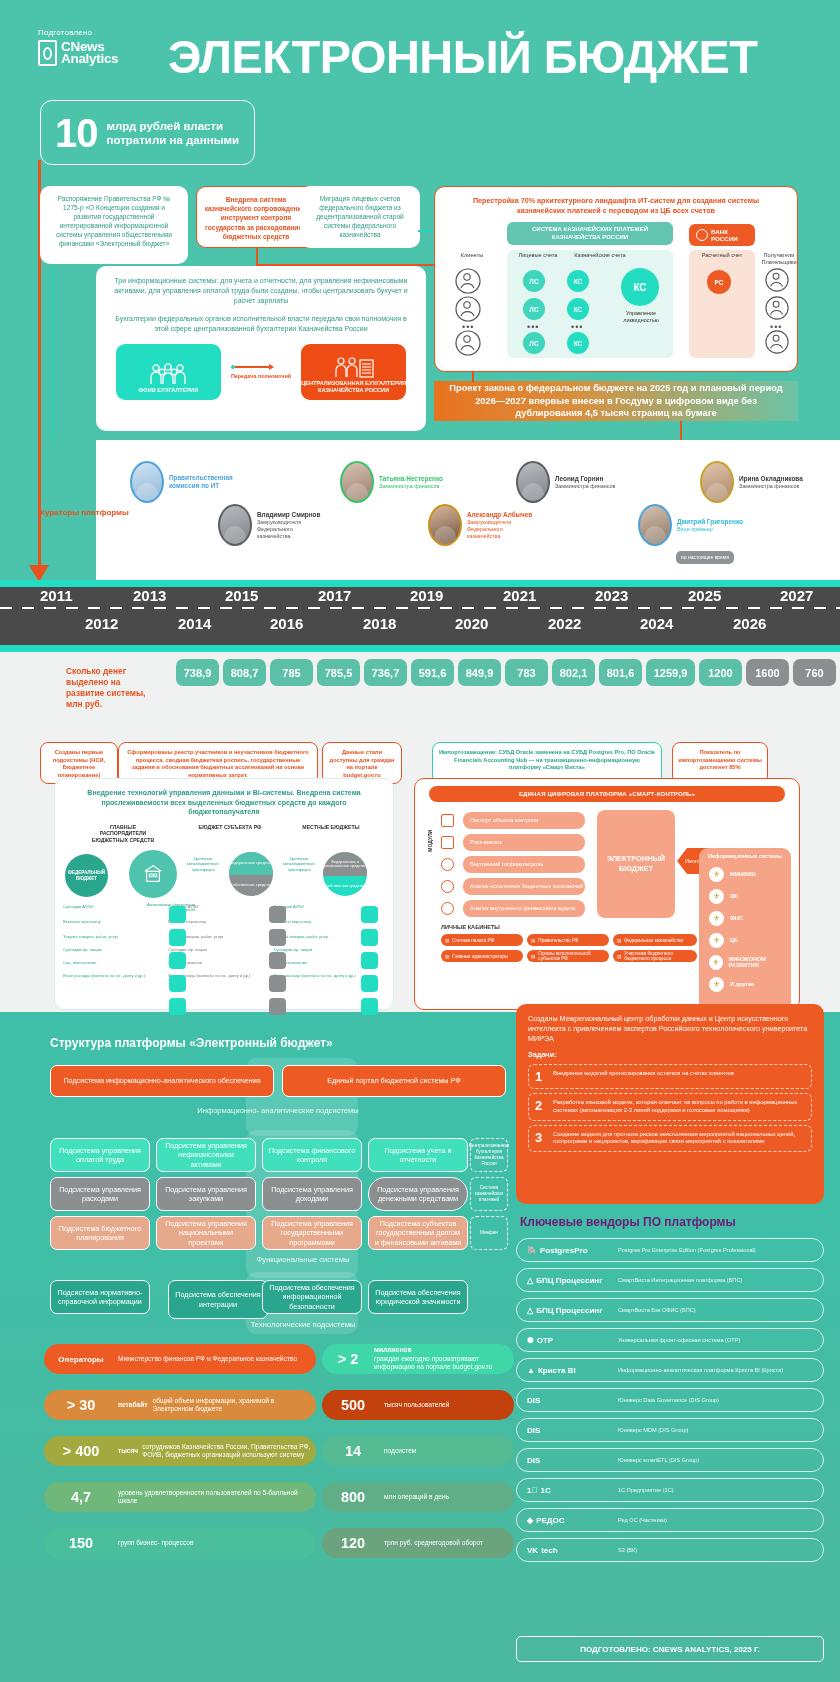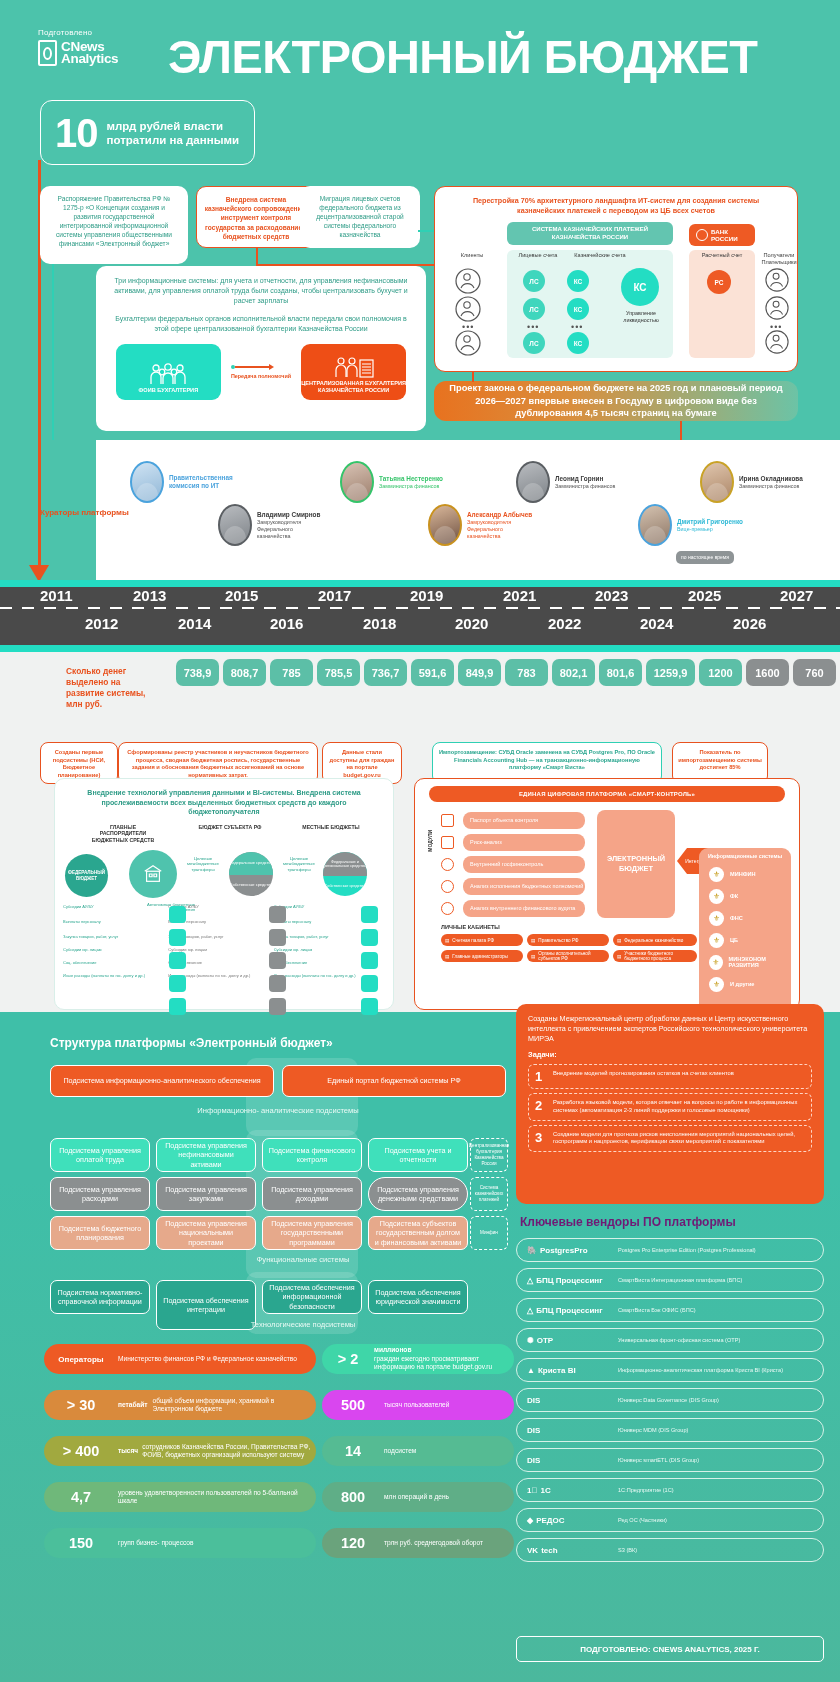--- a/index.html
+++ b/index.html
@@ -62,21 +62,21 @@
                padding:9px 18px 0; font-weight:bold; }
   .tchip { background:#63c5b0; border-radius:6px; color:#fff; font-size:6px; font-weight:bold;
            text-align:center; padding:4px 6px; line-height:7.5px; }
   .bankchip { background:#ee5a24; border-radius:6px; color:#fff; font-size:6.2px; font-weight:bold;
               display:flex; align-items:center; gap:3px; padding:3px 7px; line-height:7px;}
   .colhead { font-size:5.6px; color:#3a3a3a; text-align:center; line-height:7px; }
   .node { border-radius:50%; display:flex; align-items:center; justify-content:center;
           color:#fff; font-weight:bold; }
 
   .budgetlaw { position:absolute; left:434px; top:381px; width:364px; height:40px;
-    border-radius:12px; background:linear-gradient(90deg,#e8721f 0%,#d98f3e 38%,#6cc3a6 100%);
+    border-radius:0; background:linear-gradient(90deg,#e8721f 0%,#d98f3e 38%,#6cc3a6 100%);
     display:flex; align-items:center; justify-content:center; }
   .budgetlaw p { font-size:9.3px; line-height:12.5px; color:#fff; font-weight:bold;
                  text-align:center; padding:0 10px; }
 
   
   .peoplepanel { position:absolute; left:96px; top:440px; width:744px; height:140px; background:#fff; }
   .person { position:absolute; display:flex; align-items:center; gap:5px; }
   .pphoto { width:34px; height:42px; border-radius:50%; border:2px solid #888;
             background:linear-gradient(160deg,#b9bcc0,#7d8287); flex:none; position:relative;
             overflow:hidden; }
@@ -658,21 +658,21 @@
   <div class="subbox sb-peach" style="left:50px;top:1216px;width:100px;height:34px;">Подсистема бюджетного планирования</div>
   <div class="subbox sb-peach" style="left:156px;top:1216px;width:100px;height:34px;">Подсистема управления национальными проектами</div>
   <div class="subbox sb-peach" style="left:262px;top:1216px;width:100px;height:34px;">Подсистема управления государственными программами</div>
   <div class="subbox sb-peach" style="left:368px;top:1216px;width:100px;height:34px;">Подсистема субъектов государственным долгом и финансовыми активами</div>
   <div class="dashbox" style="left:470px;top:1216px;width:38px;height:34px;">Минфин</div>
 
   <div class="grouplabel" style="left:208px;top:1255px;width:190px;">Функциональные системы</div>
 
   <div class="groupbg" style="left:246px;top:1272px;width:112px;height:62px;"></div>
   <div class="subbox sb-dark" style="left:50px;top:1280px;width:100px;height:34px;">Подсистема нормативно-справочной информации</div>
-  <div class="subbox sb-dark" style="left:156px;top:1280px;width:100px;height:50px;">Подсистема обеспечения интеграции</div>
+  <div class="subbox sb-dark" style="left:168px;top:1280px;width:100px;height:39px;">Подсистема обеспечения интеграции</div>
   <div class="subbox sb-dark" style="left:262px;top:1280px;width:100px;height:34px;">Подсистема обеспечения информационной безопасности</div>
   <div class="subbox sb-dark" style="left:368px;top:1280px;width:100px;height:34px;">Подсистема обеспечения юридической значимости</div>
   <div class="grouplabel" style="left:208px;top:1320px;width:190px;">Технологические подсистемы</div>
 
   <div class="aicard">
     <p class="lead">Созданы Межрегиональный центр обработки данных и Центр искусственного интеллекта с привлечением экспертов Российского технологического университета МИРЭА</p>
     <div class="tasks">Задачи:</div>
     <div class="task">
       <div class="n">1</div>
       <div class="t">Внедрение моделей прогнозирования остатков на счетах клиентов</div>
@@ -786,21 +786,21 @@
     <div class="stattxt">групп бизнес- процессов</div>
   </div>
 
   <div class="statR" style="top:1344px;background:#3fd6a8;">
     <div class="statnum" style="min-width:52px;">&gt; 2</div>
     <div>
       <div class="stattxt" style="font-weight:bold;">миллионов</div>
       <div class="stattxt">граждан ежегодно просматривают информацию на портале budget.gov.ru</div>
     </div>
   </div>
-  <div class="statR" style="top:1390px;background:#d946ef;">
+  <div class="statR" style="top:1390px;background:#c2410c;">
     <div class="statnum" style="min-width:62px;">500</div>
     <div class="stattxt">тысяч пользователей</div>
   </div>
   <div class="statR" style="top:1436px;background:#55bb93;">
     <div class="statnum" style="min-width:62px;">14</div>
     <div class="stattxt">подсистем</div>
   </div>
   <div class="statR" style="top:1482px;background:#5fae87;">
     <div class="statnum" style="min-width:62px;">800</div>
     <div class="stattxt">млн операций в день</div>

